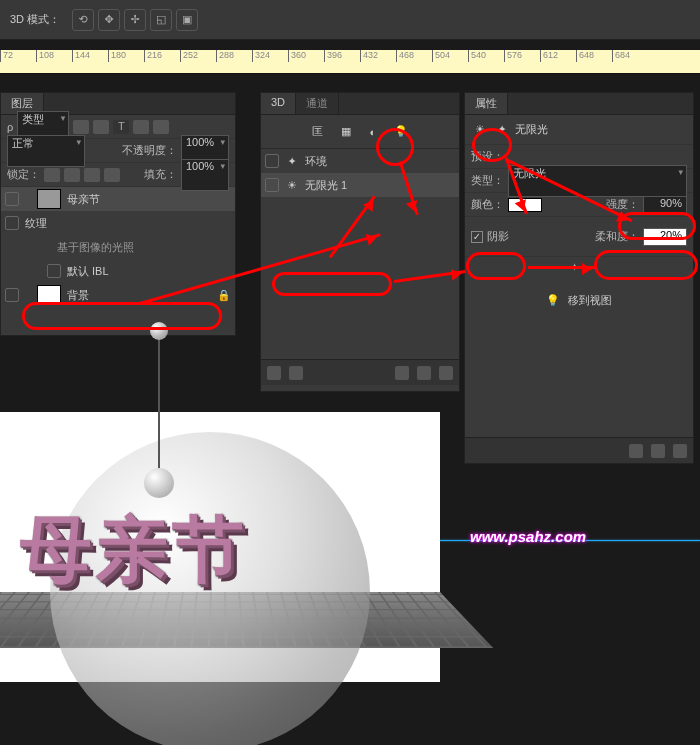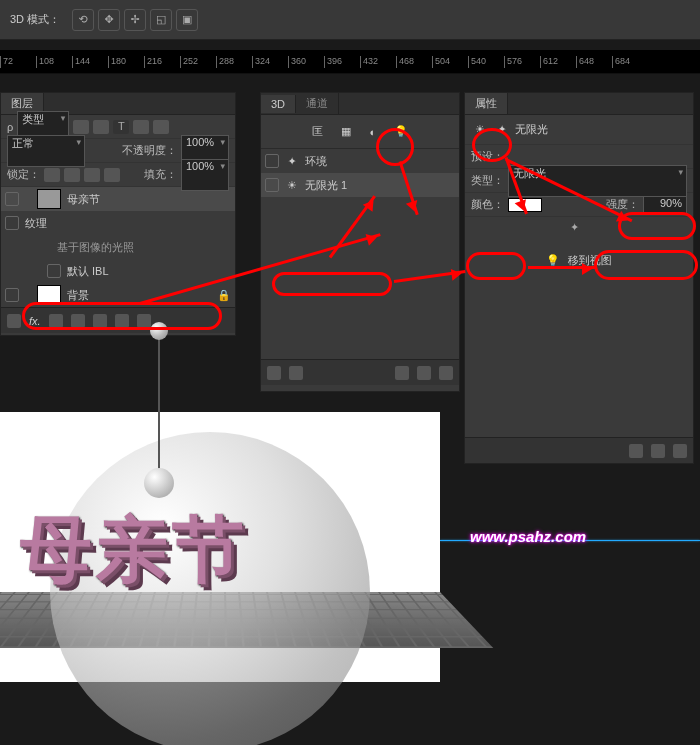--- a/index.html
+++ b/index.html
@@ -4,27 +4,27 @@
 <style>
 * { margin:0; padding:0; box-sizing:border-box; font-family:"Microsoft YaHei",sans-serif; font-size:11px; user-select:none; }
 html,body { width:700px; height:745px; background:#1a1a1a; overflow:hidden; color:#ccc; }
 
 
 .topbar { height:40px; display:flex; align-items:center; padding:0 10px; background:#383838; border-bottom:1px solid #222; }
 .topbar .lbl { color:#ccc; margin-right:12px; }
 .topbar .ico { width:22px; height:22px; border:1px solid #555; border-radius:3px; margin-right:4px; display:flex; align-items:center; justify-content:center; color:#aaa; }
 
 
-.ruler { height:24px; background:#000000; border-bottom:1px solid #111; display:flex; align-items:center; overflow:hidden; position:relative; margin-top:10px; }
+.ruler { height:24px; background:#fef9c3; border-bottom:1px solid #111; display:flex; align-items:flex-start; overflow:hidden; position:relative; margin-top:10px; }
 .ruler .tick { width:36px; height:12px; border-left:1px solid #666; color:#888; font-size:9px; padding-left:2px; flex:0 0 36px; }
 
 
 .panels { position:absolute; top:92px; left:0; right:0; display:flex; }
 .panel { background:#3a3a3a; border:1px solid #222; margin-right:4px; position:relative; }
-.panel-hdr { height:22px; display:flex; align-items:center; background:#2e2e2e; border-bottom:1px solid #222; }
+.panel-hdr { height:22px; display:flex; background:#2e2e2e; border-bottom:1px solid #222; }
 .tab { padding:3px 10px; background:#3a3a3a; border-right:1px solid #222; }
 .tab.inactive { background:#2e2e2e; color:#888; }
 .iconrow { height:24px; display:flex; align-items:center; padding:0 6px; gap:6px; border-bottom:1px solid #2a2a2a; }
 .iconrow .ic, .mini { width:16px; height:14px; background:#555; border-radius:2px; }
 .row { display:flex; align-items:center; height:24px; padding:0 6px; gap:4px; border-bottom:1px solid #333; }
 .row .lbl { color:#bbb; }
 .sel { background:#222; border:1px solid #555; height:32px; padding:0 16px 0 4px; color:#ccc; position:relative; }
 .sel:after { content:"▾"; position:absolute; right:3px; top:1px; color:#888; font-size:9px; }
 .num { background:#222; border:1px solid #555; height:18px; padding:0 4px; color:#ccc; width:44px; text-align:right; }
 .num.white { background:#fff; color:#000; }
@@ -152,29 +152,20 @@
       </div>
       <div class="lrow">
         <span class="eye"></span>
         <span style="width:6px"></span>
         <span class="thumb" style="background:#fff"></span>
         <span>背景</span>
         <span style="flex:1"></span>
           <span>🔒</span>
       </div>
     </div>
-    <div class="panel-ft">
-      <span class="ic"></span>
-      <span style="font-style:italic">fx.</span>
-      <span class="ic"></span>
-      <span class="ic"></span>
-      <span class="ic"></span>
-      <span class="ic"></span>
-      <span class="ic"></span>
-    </div>
   </div>
 
   <div class="panel" style="width:200px; height:300px; margin-left:20px;">
     <div class="panel-hdr">
       <div class="tab">3D</div>
       <div class="tab inactive">通道</div>
     </div>
     <div class="iconrow" style="justify-content:center; gap:18px; height:34px;">
       <span>匡</span>
       <span>▦</span>
@@ -218,20 +209,27 @@
     <div class="row">
       <span class="lbl">类型：</span>
       <div class="sel" style="flex:1">无限光</div>
     </div>
     <div class="row">
       <span class="lbl">颜色：</span>
       <span class="swatch"></span>
       <span style="flex:1"></span>
       <span class="lbl">强度：</span>
       <span class="num">90%</span>
+    </div>
+    <div class="row" style="height:40px">
+      <span class="chk on"></span>
+      <span class="lbl">阴影</span>
+      <span style="flex:1"></span>
+      <span class="lbl">柔和度：</span>
+      <span class="num white">20%</span>
     </div>
     <div style="display:flex;justify-content:center;padding:4px">
       <span style="width:18px;height:18px;color:#aaa">✦</span>
     </div>
     <div style="display:flex;justify-content:center;align-items:center;gap:8px;height:34px">
       <span>💡</span>
       <span>移到视图</span>
     </div>
     <div class="panel-ft" style="position:absolute;left:0;right:0;bottom:0">
       <span style="flex:1"></span>

